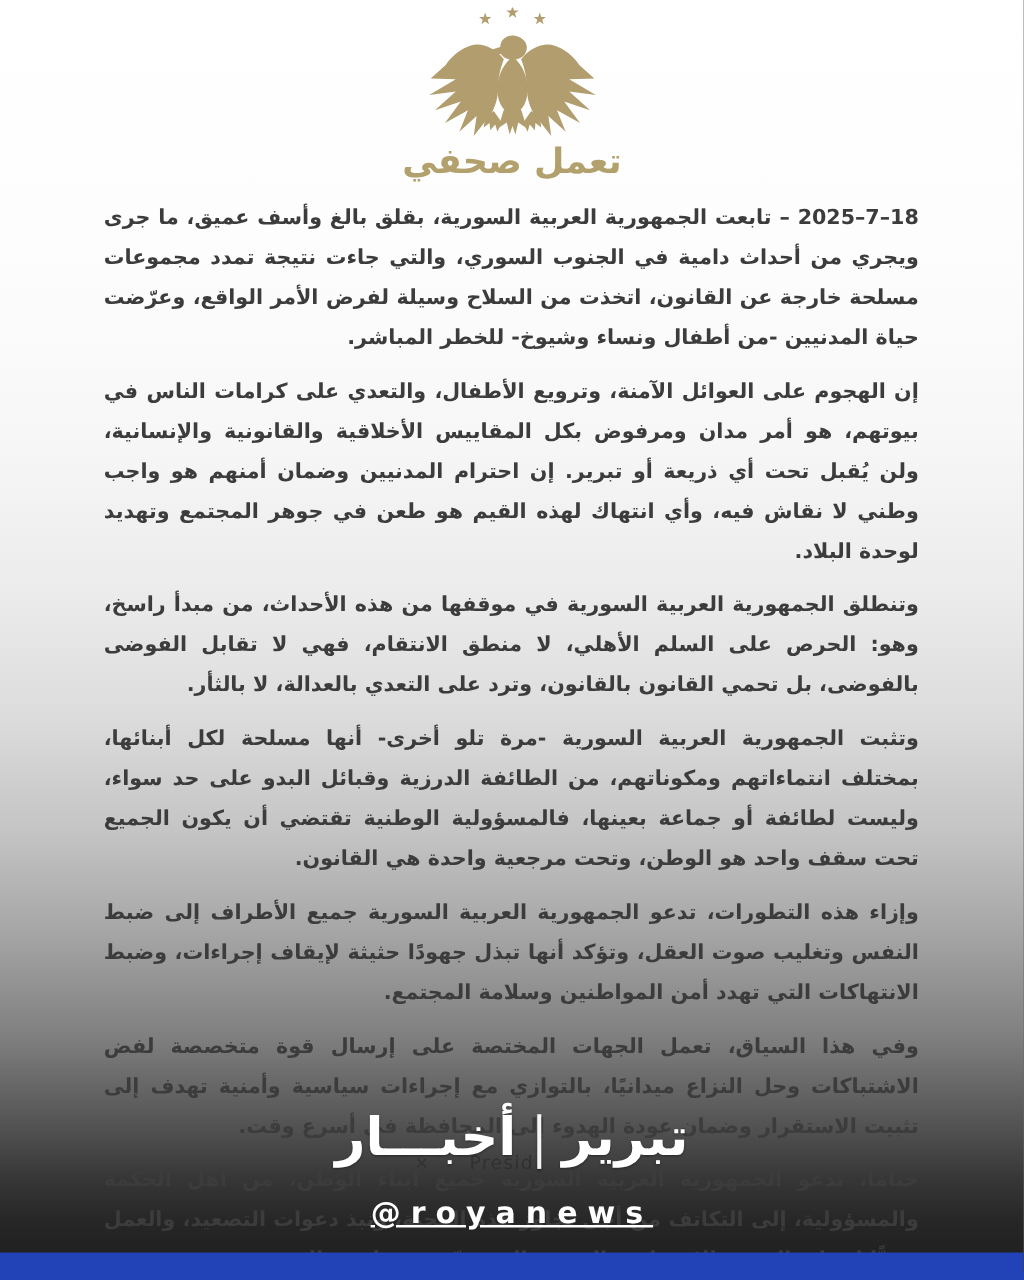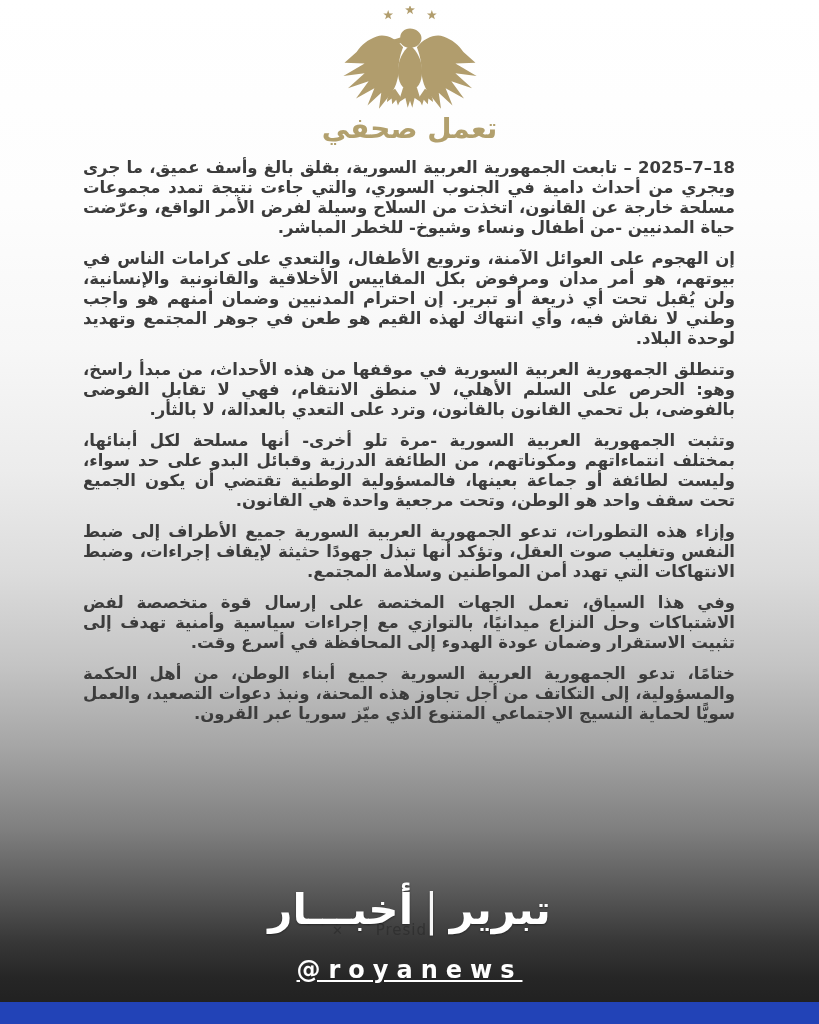--- a/index.html
+++ b/index.html
@@ -35,21 +35,21 @@
   
   .statement-body {
     position:absolute;
     top:158px; right:84px;
     width:652px;
     direction:rtl;
     text-align:justify;
     color:#3c3c3c;
     font-size:16.5px;
     font-weight:700;
-    line-height:20px;
+    line-height:32px;
     margin-left:36px;
   }
   .statement-body p { margin:0 0 11px 0; }
   .statement-body p:last-child { margin-bottom:0; }
 
   
   .watermark {
     position:absolute; top:921px; left:332px;
     color:rgba(40,40,40,0.6);
     font-size:15px; z-index:1;

